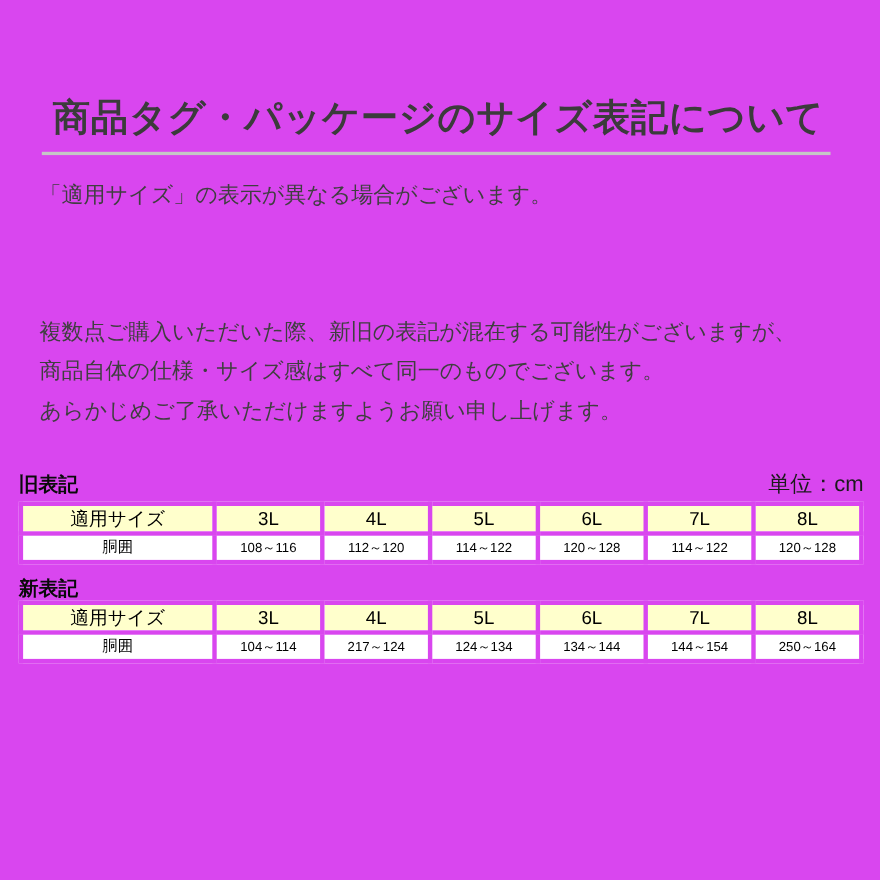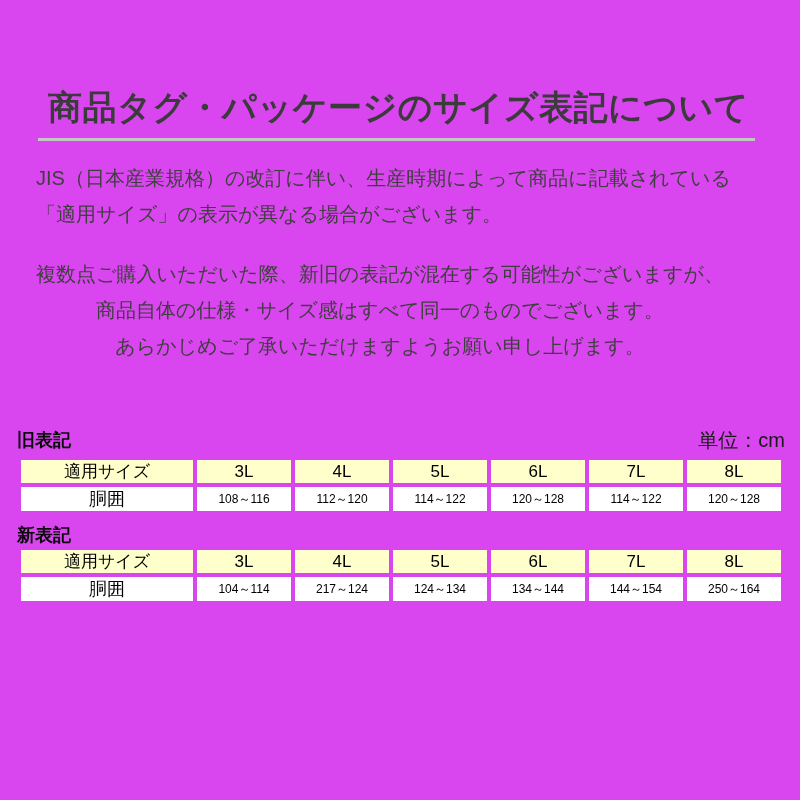--- a/index.html
+++ b/index.html
@@ -37,21 +37,21 @@
   }
   .para {
     position: absolute;
     margin: 0;
     font-size: 20px;
     line-height: 36px;
     color: #3f3f3f;
     white-space: nowrap;
   }
   .para1 { left: 36px; top: 160px; }
-  .para2 { left: 36px; top: 256px; text-align: center; }
+  .para2 { left: 36px; top: 284px; }
   .para span { display: block; }
 
   .caption-row {
     position: absolute;
     left: 17px;
     width: 768px;
     display: flex;
     justify-content: space-between;
     align-items: flex-end;
     height: 22px;
@@ -93,32 +93,31 @@
   .size-table col.label-col { width: 176px; }
   .size-table thead th {
     background: #ffffcc;
     height: 20px;
     font-size: 17px;
   }
   .size-table tbody td {
     height: 22px;
     font-size: 12px;
   }
-  .size-table tbody td.row-label { font-size: 18px; }
+  .size-table tbody td.row-label { font-size: 14px; }
 </style>
 </head>
 <body>
 
 <div class="page">
 
   <h1 class="title" style="color: rgb(59, 59, 59);">商品タグ・パッケージのサイズ表記について</h1>
   <div class="title-underline" style="background: rgb(198, 198, 198);"></div>
 
   <p class="para para1" style="color: rgb(63, 63, 63);">
-    <span>JIS（日本産業規格）の改訂に伴い、生産時期によって商品に記載されている</span>
     <span>「適用サイズ」の表示が異なる場合がございます。</span>
   </p>
 
   <p class="para para2" style="color: rgb(63, 63, 63);">
     <span>複数点ご購入いただいた際、新旧の表記が混在する可能性がございますが、</span>
     <span>商品自体の仕様・サイズ感はすべて同一のものでございます。</span>
     <span>あらかじめご了承いただけますようお願い申し上げます。</span>
   </p>
 
   <div class="caption-row caption-old">

